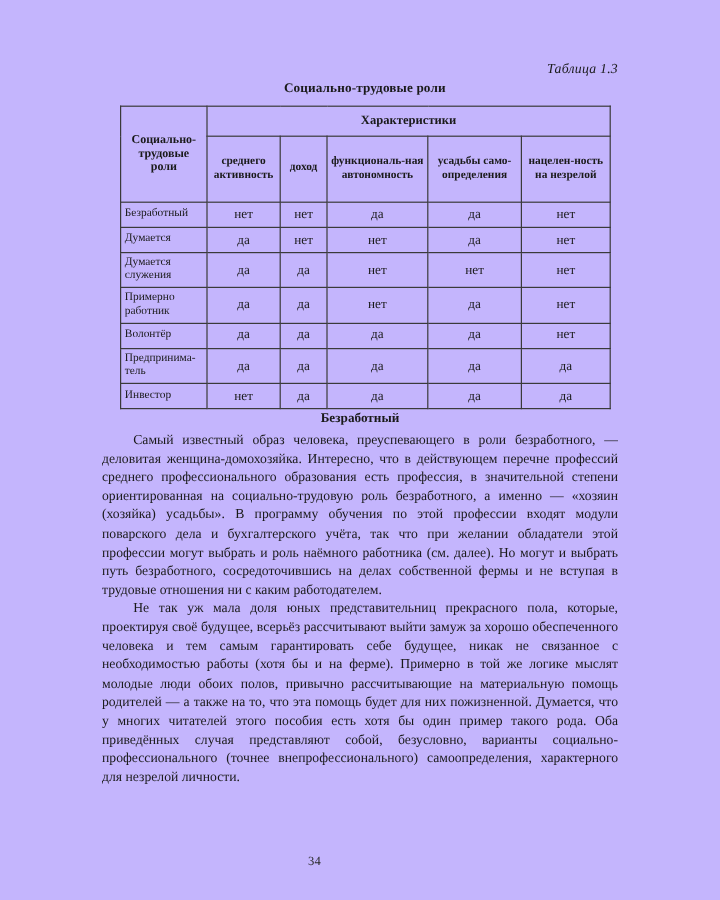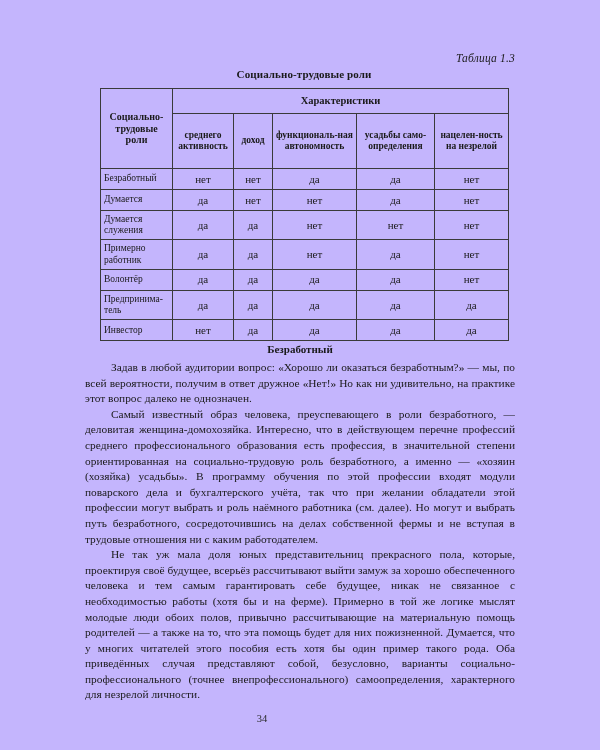--- a/index.html
+++ b/index.html
@@ -221,20 +221,19 @@
         <td class="cell-val">да</td>
         <td class="cell-val">да</td>
         <td class="cell-val">да</td>
       </tr>
     </tbody>
   </table>
 
   <div class="section-heading">Безработный</div>
 
   <div class="body-text">
-    <p>Задав в любой аудитории вопрос: «Хорошо ли оказаться безработным?» — мы, по всей вероятности, получим в ответ дружное «Нет!» Но как ни удивительно, на практике этот вопрос далеко не однозначен.</p>
     <p>Самый известный образ человека, преуспевающего в роли безработного, — деловитая женщина-домохозяйка. Интересно, что в действующем перечне профессий среднего профессионального образования есть профессия, в значительной степени ориентированная на социально-трудовую роль безработного, а именно — «хозяин (хозяйка) усадьбы». В программу обучения по этой профессии входят модули поварского дела и бухгалтерского учёта, так что при желании обладатели этой профессии могут выбрать и роль наёмного работника (см. далее). Но могут и выбрать путь безработного, сосредоточившись на делах собственной фермы и не вступая в трудовые отношения ни с каким работодателем.</p>
     <p>Не так уж мала доля юных представительниц прекрасного пола, которые, проектируя своё будущее, всерьёз рассчитывают выйти замуж за хорошо обеспеченного человека и тем самым гарантировать себе будущее, никак не связанное с необходимостью работы (хотя бы и на ферме). Примерно в той же логике мыслят молодые люди обоих полов, привычно рассчитывающие на материальную помощь родителей — а также на то, что эта помощь будет для них пожизненной. Думается, что у многих читателей этого пособия есть хотя бы один пример такого рода. Оба приведённых случая представляют собой, безусловно, варианты социально-профессионального (точнее внепрофессионального) самоопределения, характерного для незрелой личности.</p>
   </div>
 
   <div class="page-number">34</div>
 
 </div>
 
 </body></html>

